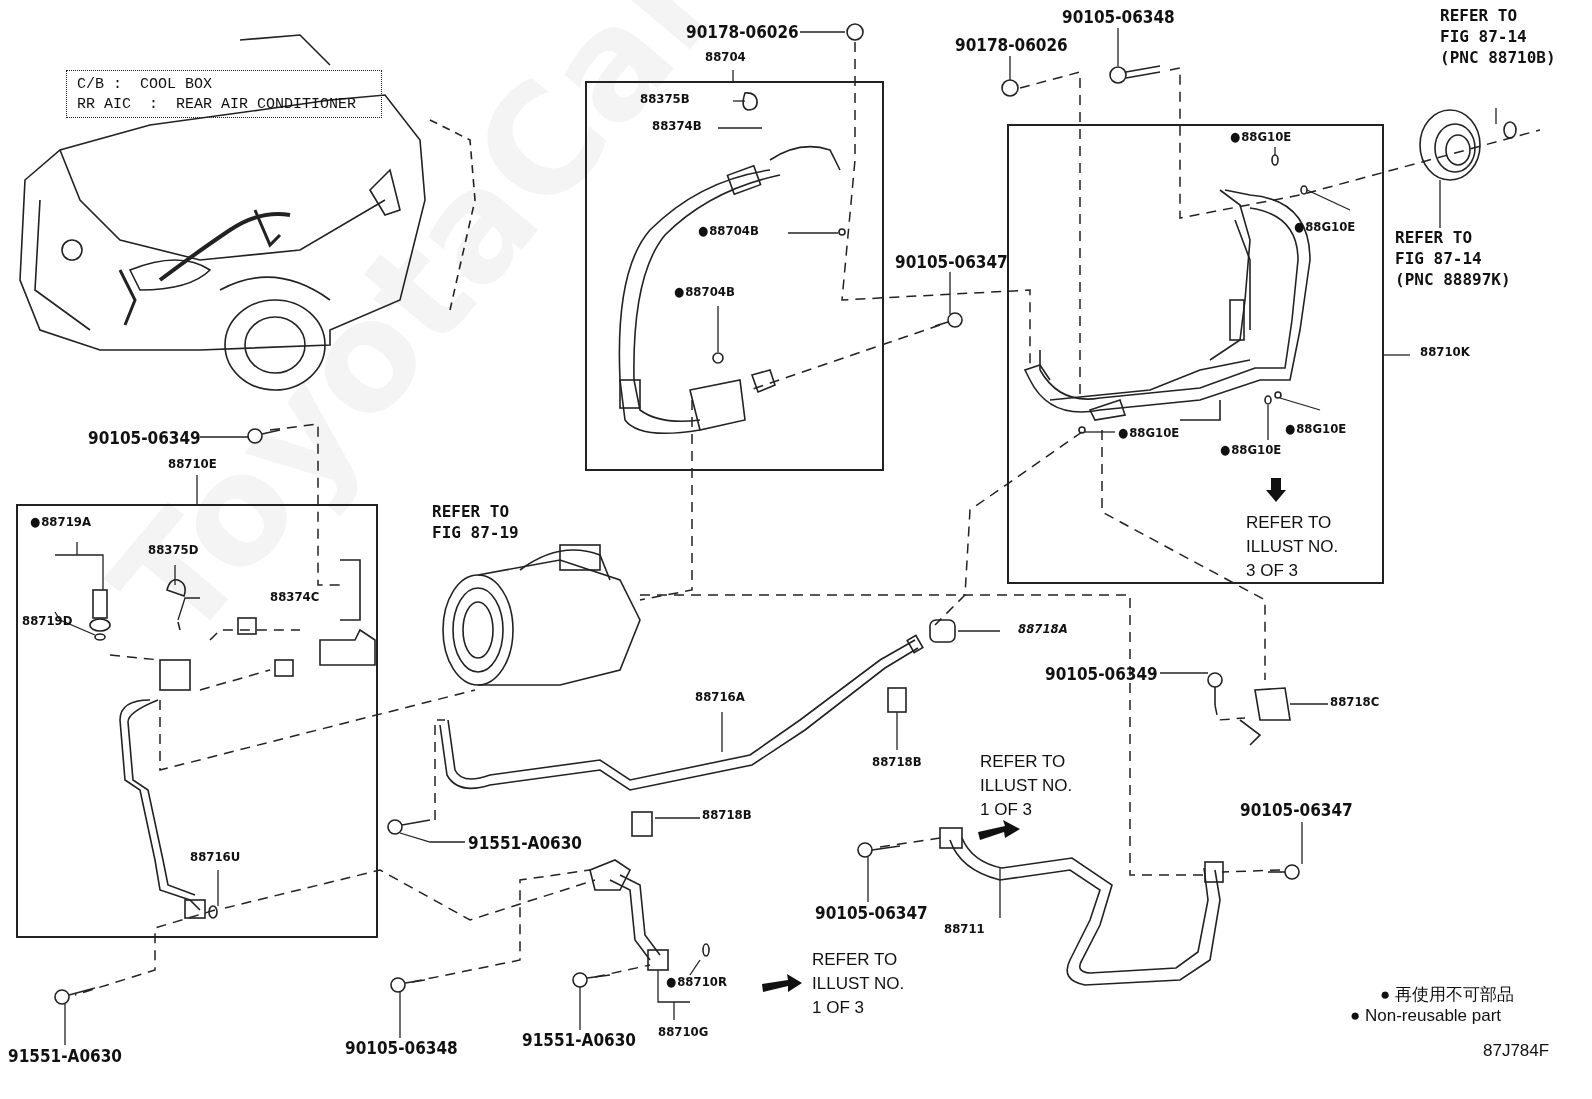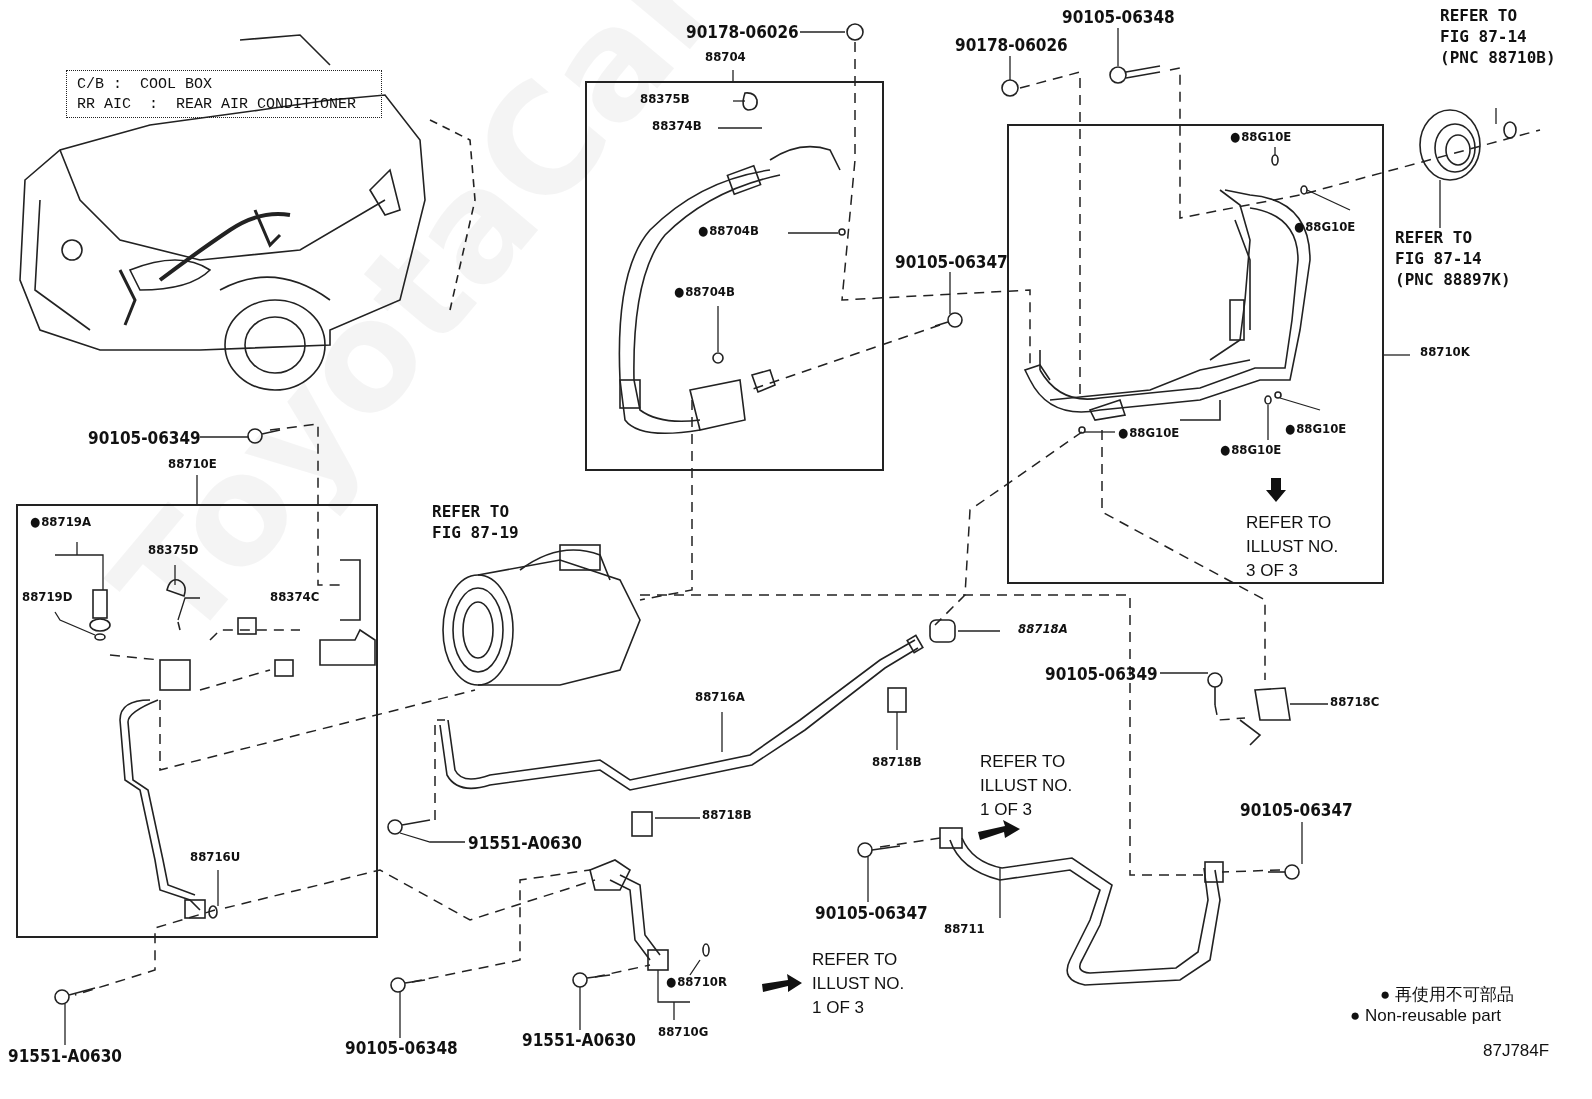--- a/index.html
+++ b/index.html
@@ -267,21 +267,21 @@
 <div class="lbl sm" style="left:1062px;top:9px;">90105-06348</div>
 <div class="lbl sm" style="left:895px;top:254px;">90105-06347</div>
 <div class="lbl dot" style="left:1230px;top:130px;">88G10E</div>
 <div class="lbl dot" style="left:1294px;top:220px;">88G10E</div>
 <div class="lbl dot" style="left:1118px;top:426px;">88G10E</div>
 <div class="lbl dot" style="left:1285px;top:422px;">88G10E</div>
 <div class="lbl dot" style="left:1220px;top:443px;">88G10E</div>
 <div class="lbl sm" style="left:88px;top:430px;">90105-06349</div>
 <div class="lbl dot" style="left:30px;top:515px;">88719A</div>
 <div class="lbl" style="left:148px;top:543px;">88375D</div>
-<div class="lbl" style="left:22px;top:590px;">88719D</div>
+<div class="lbl" style="left:22px;top:614px;">88719D</div>
 <div class="lbl" style="left:222px;top:590px;margin-left:48px;">88374C</div>
 <div class="lbl" style="left:190px;top:850px;">88716U</div>
 <div class="lbl" style="left:1018px;top:622px;font-style:italic;">88718A</div>
 <div class="lbl" style="left:695px;top:690px;">88716A</div>
 <div class="lbl" style="left:872px;top:755px;">88718B</div>
 <div class="lbl" style="left:702px;top:808px;">88718B</div>
 <div class="lbl sm" style="left:1045px;top:666px;">90105-06349</div>
 <div class="lbl" style="left:1330px;top:695px;">88718C</div>
 <div class="lbl sm" style="left:468px;top:835px;">91551-A0630</div>
 <div class="lbl sm" style="left:815px;top:905px;">90105-06347</div>

